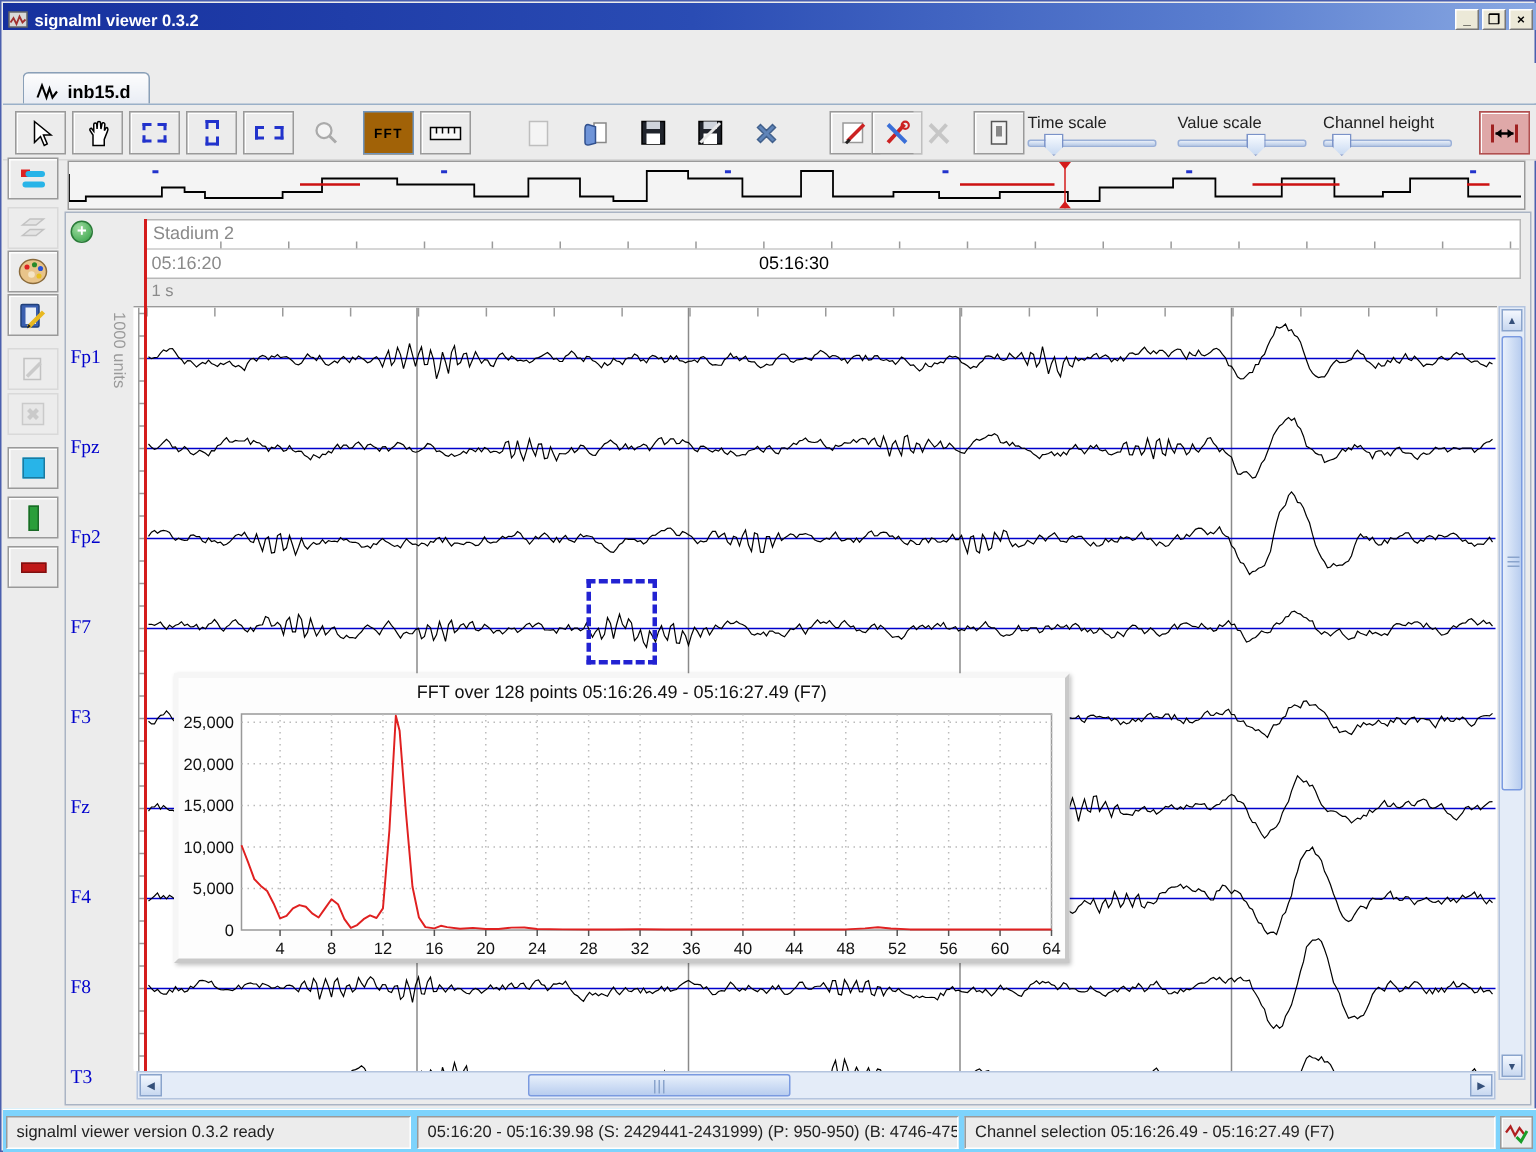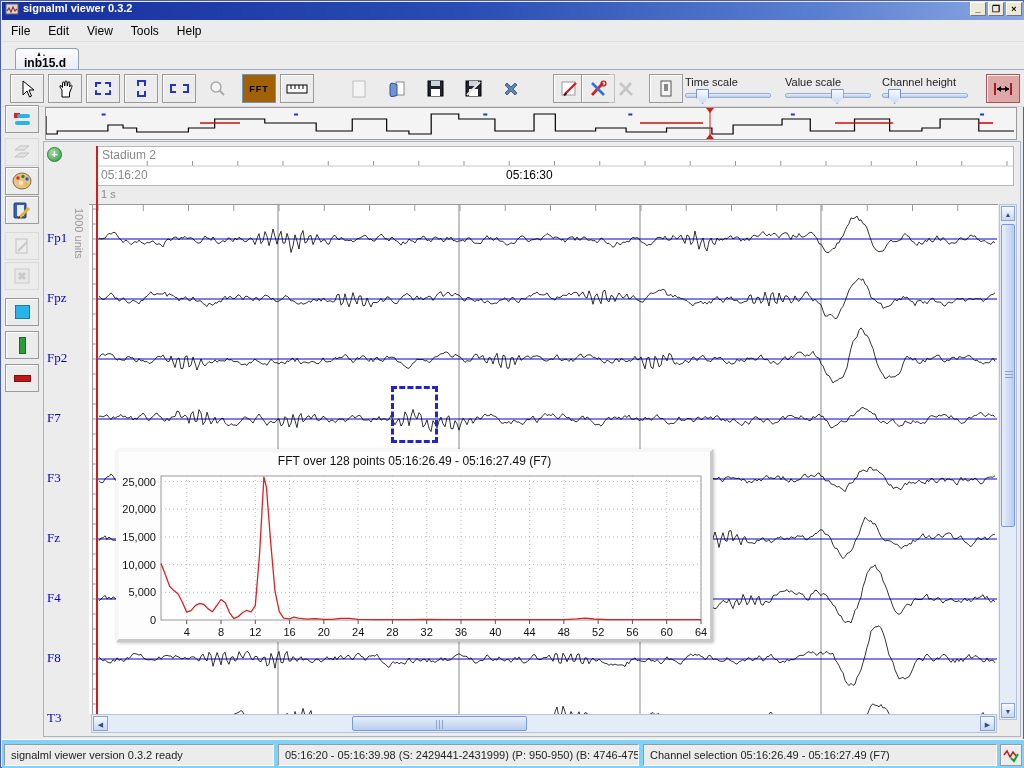--- a/index.html
+++ b/index.html
@@ -4,36 +4,36 @@
 <style>
   * { margin:0; padding:0; box-sizing:border-box; }
   html,body { width:1024px; height:768px; overflow:hidden; }
   body { font-family:"Liberation Sans", sans-serif; background:#ececec; position:relative; }
   .abs { position:absolute; }
 
   
   #window-frame { left:0; top:0; width:1024px; height:768px; border:1px solid #4a5fae; }
   #titlebar { left:1px; top:1px; width:1022px; height:18px;
     background:linear-gradient(90deg,#16309e 0%,#2a4cb4 45%,#5b7fd0 80%,#89a8e2 100%);
-    display:flex; align-items:flex-start; color:#fff; font-size:11px; font-weight:bold; padding-left:3px; }
+    display:flex; align-items:flex-end; color:#fff; font-size:11px; font-weight:bold; padding-left:3px; }
   #title-text { margin-left:4px; }
   .win-btn { width:16px; height:14px; background:#ece9d8; border:1px solid #fff;
     border-right-color:#777; border-bottom-color:#777; font-size:9px; line-height:12px;
     text-align:center; color:#000; margin-left:2px; font-weight:bold; }
   #win-buttons { margin-left:auto; margin-right:2px; display:flex; }
 
   #menubar { left:1px; top:19px; width:1022px; height:22px; background:#ececec;
     display:flex; align-items:center; font-size:12px; border-bottom:1px solid #e0e0e0; }
   .menu-item { padding:3px 9px; }
 
   
   #tabstrip { left:1px; top:41px; width:1022px; height:27px; background:#ececec; }
   #tab-active { left:13px; top:6px; height:22px; padding:2px 12px 0 8px;
     background:linear-gradient(#fdfdfd,#e8ecf4); border:1px solid #8aa0b8; border-bottom:none;
-    border-radius:4px 4px 0 0; display:flex; align-items:center; font-size:12px; font-weight:bold;flex-direction:column; }
+    border-radius:4px 4px 0 0; display:flex; align-items:center; font-size:12px; font-weight:bold; }
   #tab-active svg { margin-right:5px; }
 
   
   #toolbar { left:1px; top:68px; width:1022px; height:38px; background:#ececec;
     border-top:1px solid #9ab0c8; border-bottom:1px solid #d8d8d8; }
   .tbtn { position:absolute; top:4px; width:34px; height:29px; background:#ececec;
     border:1px solid #9a9a9a; box-shadow:inset 1px 1px 0 #fff; display:flex;
     align-items:center; justify-content:center; }
   .tbtn.flat { border-color:transparent; box-shadow:none; }
   .tbtn.active { background:#a16207; border-color:#6f94bd; box-shadow:none; }
@@ -116,27 +116,20 @@
       <polyline points="2,9 4,6 6,10 8,5 10,9 12,7" fill="none" stroke="#a03030" stroke-width="1.2"></polyline>
     </svg>
     <span id="title-text">signalml viewer 0.3.2</span>
     <div id="win-buttons">
       <div class="win-btn">_</div>
       <div class="win-btn">❐</div>
       <div class="win-btn">×</div>
     </div>
   </div>
 
-  <div id="menubar" class="abs">
-    <span class="menu-item">File</span>
-    <span class="menu-item">Edit</span>
-    <span class="menu-item">View</span>
-    <span class="menu-item">Tools</span>
-    <span class="menu-item">Help</span>
-  </div>
 
   <div id="tabstrip" class="abs">
     <div id="tab-active" class="abs">
       <svg width="16" height="14">
         <polyline points="1,11 4,3 7,11 9,5 11,11 14,7" fill="none" stroke="#000" stroke-width="1.4"></polyline>
       </svg>
       <span>inb15.d</span>
     </div>
   </div>
 

